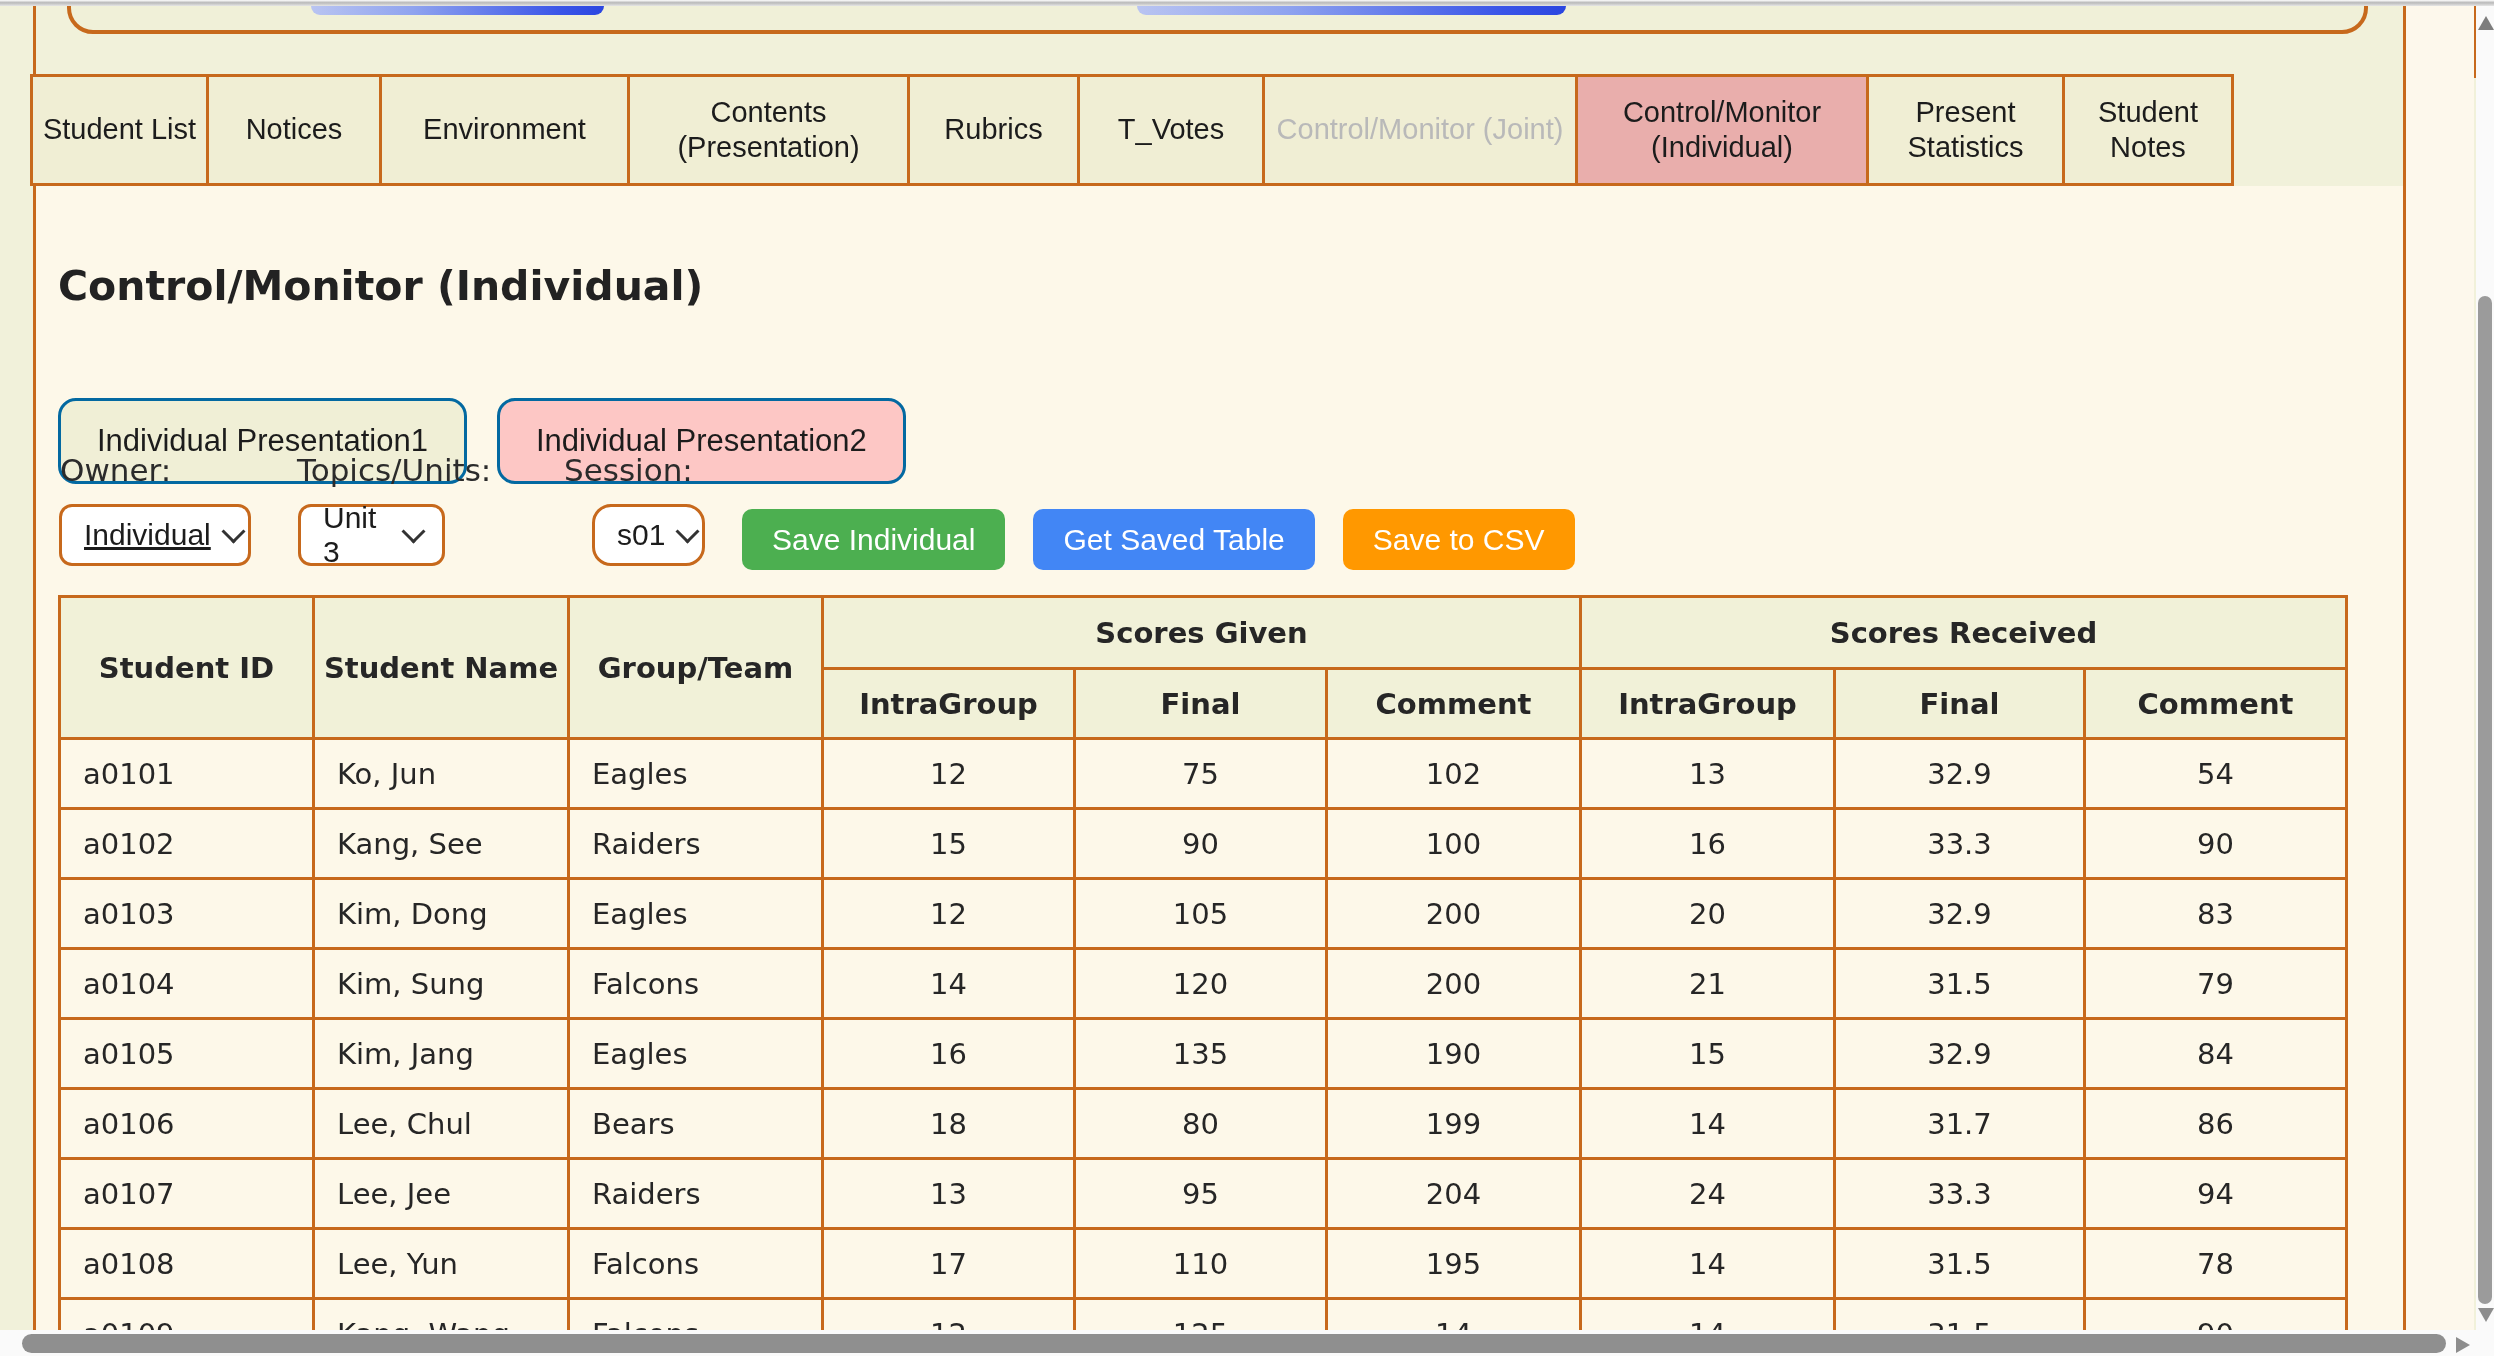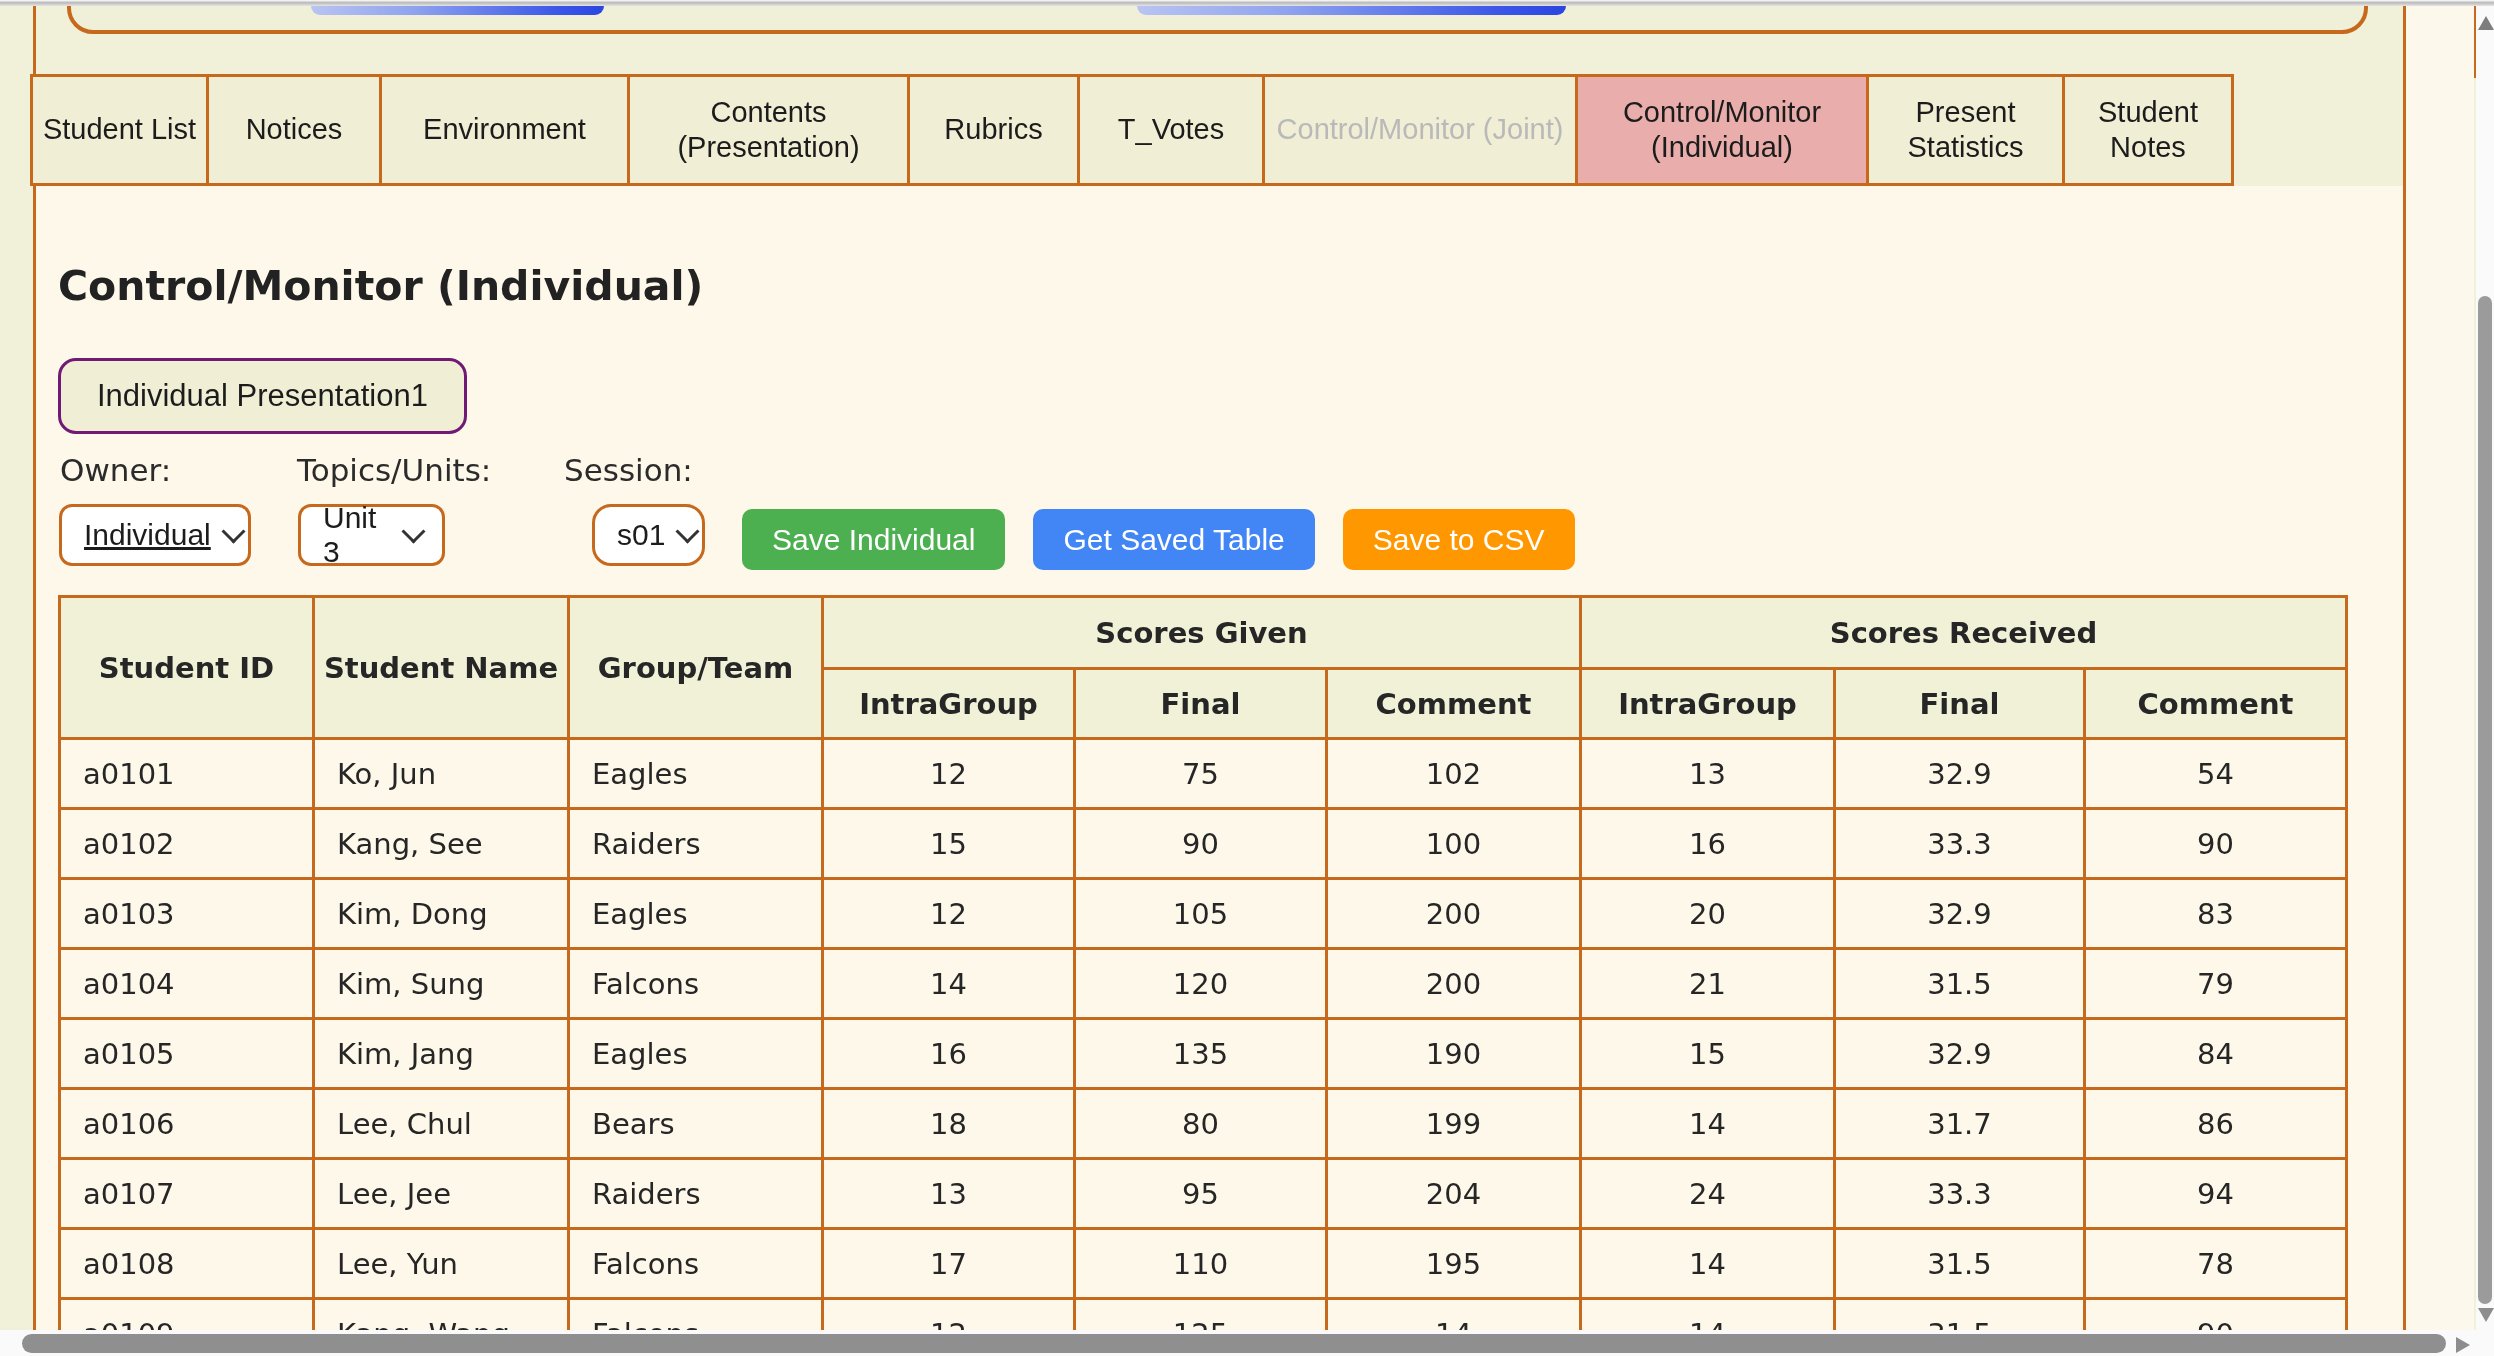--- a/index.html
+++ b/index.html
@@ -33,22 +33,22 @@
   .tab:first-child{margin-left:0;}
   .tab.active{background:#e9aeac;}
   .tab.disabled{color:#b9b9b9;}
 
   
   .page-heading{position:absolute;left:58px;top:262px;font-family:"DejaVu Sans",sans-serif;
     font-weight:bold;font-size:41px;color:#222;}
 
   
   .pres-row{position:absolute;left:58px;top:358px;display:flex;gap:30px;}
-  .pres-btn{box-sizing:border-box;height:76px;border:3px solid #701a75;border-radius:18px;
-    background:#f0efd6;font-size:31px;display:flex;align-items:center;padding:0 36px;cursor:pointer;}
+  .pres-btn{box-sizing:border-box;height:86px;border:3px solid #0369a1;border-radius:18px;
+    background:#f0efd6;font-size:31px;display:flex;align-items:center;padding:0 36px;cursor:pointer;margin-top:40px;}
   .pres-btn.active{background:#fdc7c5;}
 
   
   .filter-label{position:absolute;top:452px;font-family:"DejaVu Sans",sans-serif;
     font-size:31px;color:#2b2b2b;}
   .filter-label.owner{left:60px;}
   .filter-label.topics{left:297px;}
   .filter-label.session{left:564px;}
   .select{position:absolute;top:504px;height:62px;box-sizing:border-box;background:#ffffff;
     border:3px solid #c7691c;border-radius:13px;display:flex;align-items:center;
@@ -116,20 +116,21 @@
     <div class="tab disabled" style="width:316px">Control/Monitor (Joint)</div>
     <div class="tab active" style="width:294px">Control/Monitor (Individual)</div>
     <div class="tab" style="width:199px">Present Statistics</div>
     <div class="tab" style="width:172px">Student Notes</div>
   </div>
 
   <div class="page-heading">Control/Monitor (Individual)</div>
 
   <div class="pres-row">
     <div class="pres-btn">Individual Presentation1</div>
+    <div class="pres-btn active">Individual Presentation2</div>
   </div>
 
   <div class="filter-label owner">Owner:</div>
   <div class="filter-label topics">Topics/Units:</div>
   <div class="filter-label session">Session:</div>
 
   <div class="select owner">
     <span>Individual</span>
     <span class="chevron"></span>
   </div>

